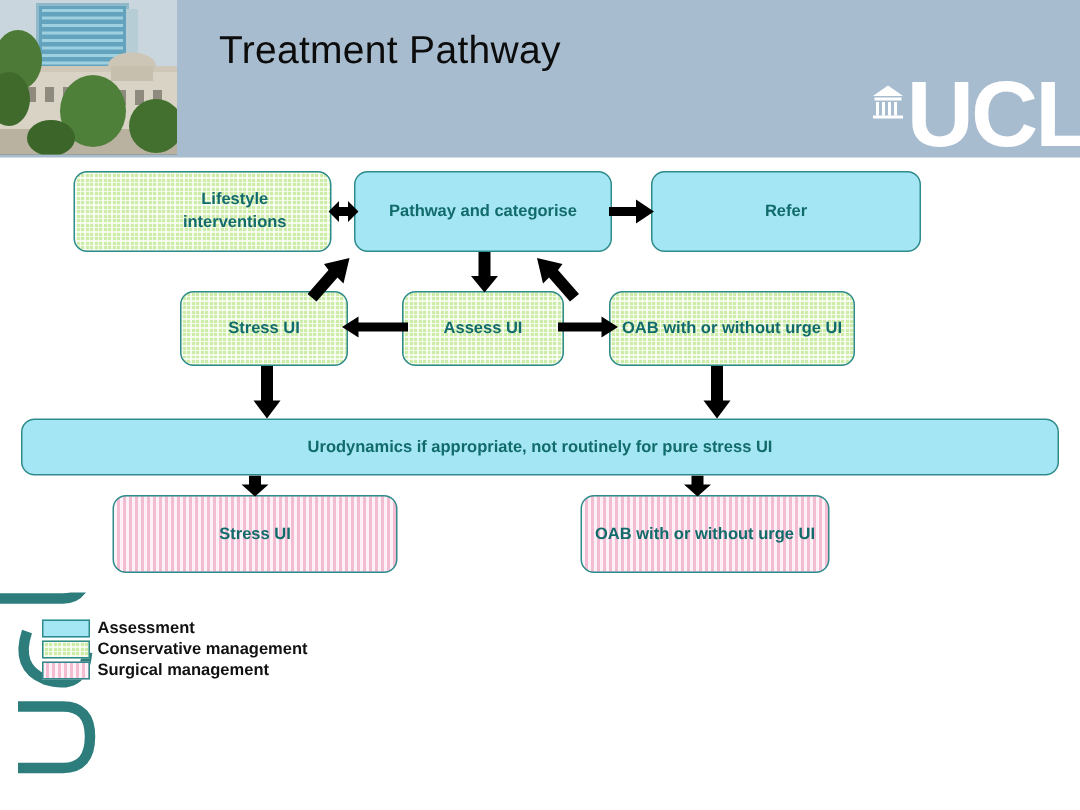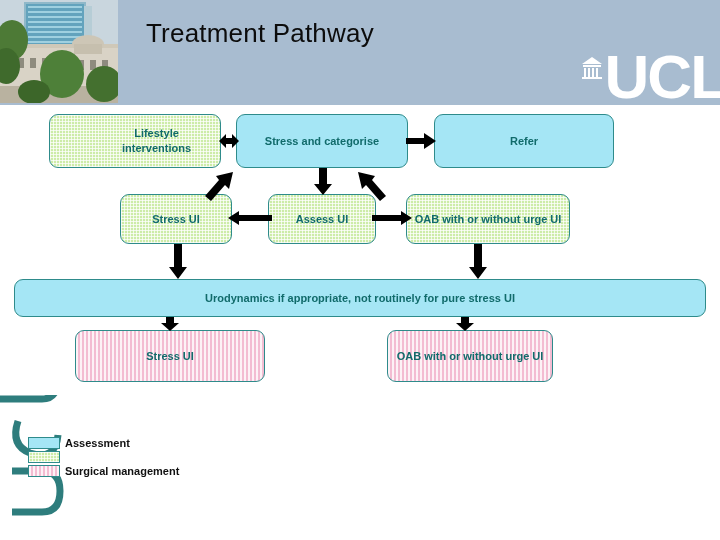--- a/index.html
+++ b/index.html
@@ -52,21 +52,21 @@
     background:#f3bcd2;
     background-image:
       repeating-linear-gradient(90deg, rgba(255,255,255,.8) 0 2px, rgba(255,255,255,0) 2px 4px);
   }
 
   
   .arrow{position:absolute;}
   .arrow svg{display:block;}
 
   
-  #legend{position:absolute;left:28px;top:436px;}
+  #legend{position:absolute;left:28px;top:412px;}
   .legend-row{display:flex;align-items:center;height:14px;}
   .legend-swatch{
     width:32px;height:12px;box-sizing:border-box;border:1px solid #2e8b8b;
     margin-right:5px;flex:none;position:relative;z-index:3;
   }
   .legend-text{
     font-size:11px;font-weight:bold;color:#111111;white-space:nowrap;
     position:relative;z-index:3;
   }
   
@@ -142,21 +142,21 @@
     </span>
     <span id="ucl-word">UCL</span>
   </div>
 </div>
 
 <div class="node fill-conserv" style="left:49px;top:114px;width:172px;height:54px;padding-left:43px;">
   <span class="label">Lifestyle interventions</span>
 </div>
 
 <div class="node fill-assess" style="left:236px;top:114px;width:172px;height:54px;">
-  <span class="label">Stress and categorise</span>
+  <span class="label">Pathway and categorise</span>
 </div>
 
 <div class="node fill-assess" style="left:434px;top:114px;width:180px;height:54px;">
   <span class="label">Refer</span>
 </div>
 
 <div class="node fill-conserv" style="left:120px;top:194px;width:112px;height:50px;">
   <span class="label">Stress UI</span>
 </div>
 
@@ -256,18 +256,19 @@
   </svg>
 </div>
 
 <div id="legend">
   <div class="legend-row">
     <span class="legend-swatch fill-assess"></span>
     <span class="legend-text">Assessment</span>
   </div>
   <div class="legend-row">
     <span class="legend-swatch fill-conserv"></span>
+    <span class="legend-text">Conservative management</span>
   </div>
   <div class="legend-row">
     <span class="legend-swatch fill-surgical"></span>
     <span class="legend-text">Surgical management</span>
   </div>
 </div>
 
 </body></html>

